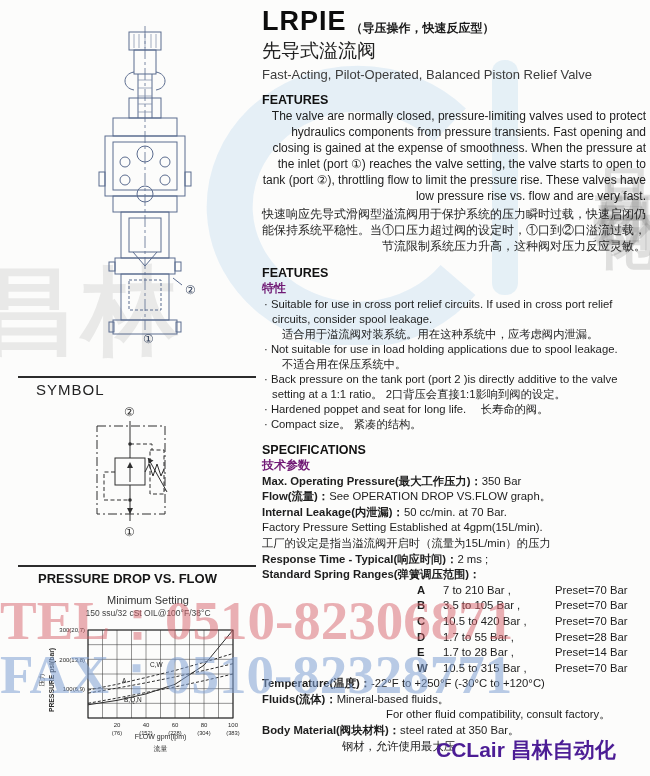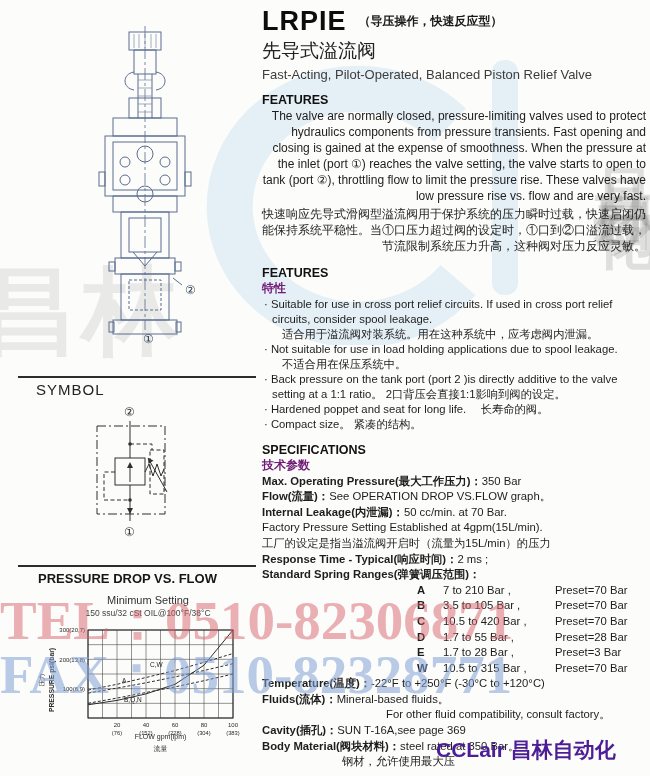--- a/index.html
+++ b/index.html
@@ -23,21 +23,21 @@
   .rule{position:absolute;left:18px;width:238px;border-top:2px solid #2c2c2c;z-index:2;}
   .rule1{top:376px;} .rule2{top:565px;}
   .h-symbol{position:absolute;left:36px;top:381px;font-size:15px;letter-spacing:1px;color:#232323;z-index:2;}
   .symbol{position:absolute;left:60px;top:400px;z-index:2;}
   .h-pdvf{position:absolute;left:38px;top:571px;font-size:13px;font-weight:bold;color:#161616;z-index:2;}
   .chart-title1{position:absolute;left:40px;top:594px;width:216px;text-align:center;font-size:11px;color:#333;z-index:2;}
   .chart-title2{position:absolute;left:40px;top:608px;width:216px;text-align:center;font-size:8.5px;color:#444;z-index:2;}
   .chart-wrap{position:absolute;left:38px;top:622px;z-index:2;}
   
   .rcol{position:absolute;left:262px;top:6px;width:384px;z-index:2;}
-  .titlebar{display:flex;align-items:center;gap:12px;}
+  .titlebar{display:flex;align-items:flex-end;gap:4px;}
   .t-model{font-size:27px;font-weight:bold;letter-spacing:1px;color:#0d0d0d;}
   .t-paren{font-size:12px;font-weight:bold;color:#1a1a1a;}
   .t-cn{font-size:19px;color:#222;margin-top:1px;}
   .t-en{font-size:13px;color:#3c3c3c;margin-top:3px;}
   .sect-h{font-size:12.5px;font-weight:bold;margin-top:11px;color:#111;}
   .sect-h-cn{font-size:12px;font-weight:bold;color:#701a75;}
   .body-txt{font-size:12px;line-height:1.33;margin-top:2px;color:#1d1d1d;text-align:right;}
   .feat-item{font-size:11.3px;line-height:1.33;padding-left:10px;text-indent:-8px;color:#1d1d1d;}
   .feat-cn-block{display:block;padding-left:10px;text-indent:0;}
   .spec-line{font-size:11.3px;line-height:1.38;color:#1d1d1d;}
@@ -244,31 +244,30 @@
           <span class="spring-preset">Preset=70 Bar</span>
         </div>
         <div class="spring-row">
           <span class="spring-code">D</span>
           <span class="spring-range">1.7 to 55 Bar ,</span>
           <span class="spring-preset">Preset=28 Bar</span>
         </div>
         <div class="spring-row">
           <span class="spring-code">E</span>
           <span class="spring-range">1.7 to 28 Bar ,</span>
-          <span class="spring-preset">Preset=3 Bar</span>
+          <span class="spring-preset">Preset=14 Bar</span>
         </div>
         <div class="spring-row">
           <span class="spring-code">W</span>
           <span class="spring-range">10.5 to 315 Bar ,</span>
           <span class="spring-preset">Preset=70 Bar</span>
         </div>
         <div class="spec-line"><b>Temperature(温度)：</b><span>-22°F to +250°F (-30°C to +120°C)</span></div>
         <div class="spec-line"><b>Fluids(流体)：</b><span>Mineral-based fluids。</span></div>
         <div class="spec-line ind-lg"><span>For other fluid compatibility, consult factory。</span></div>
-        <div class="spec-line"><b>Cavity(插孔)：</b><span>SUN T-16A,see page 369</span></div>
         <div class="spec-line"><b>Body Material(阀块材料)：</b><span>steel rated at 350 Bar。</span></div>
         <div class="spec-line ind-sm"><span>钢材，允许使用最大压</span></div>
       </div>
   </div>
 
   <div class="wm wm-tel">TEL：0510-82306871</div>
   <div class="wm wm-fax">FAX：0510-82328771</div>
   <div class="wm wm-brand">CCLair 昌林自动化</div>
 </div>
 

